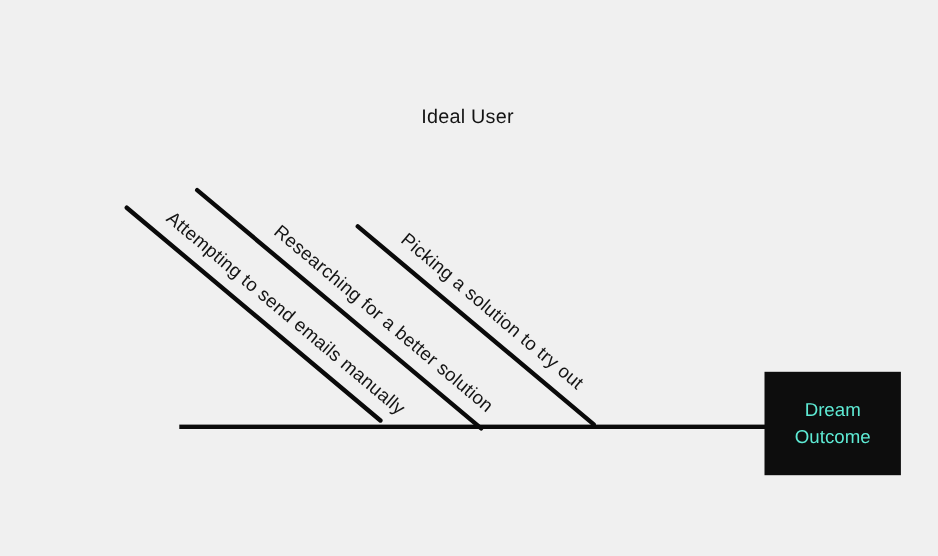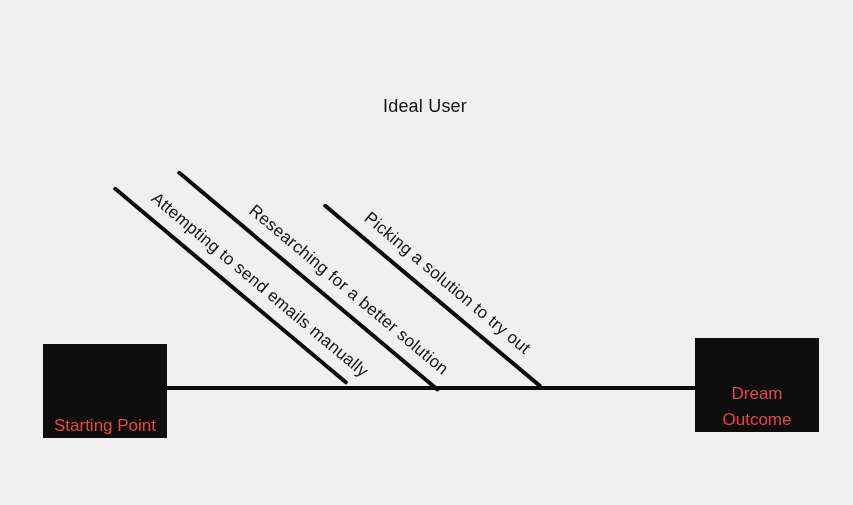--- a/index.html
+++ b/index.html
@@ -64,23 +64,23 @@
   .branch-1 .branch-label { left: 36px; }
   .branch-2 { left: 179px; top: 170px; width: 341px; }
   .branch-2 .branch-label { left: 80px; }
   .branch-3 { left: 325px; top: 203px; width: 284px; }
   .branch-3 .branch-label { left: 40px; }
   .node {
     position: absolute;
     width: 124px;
     height: 94px;
     background: #0d0d0d;
-    color: #ef4444;
+    color: #5eead4;
     display: flex;
-    align-items: flex-end;
+    align-items: center;
     justify-content: center;
     text-align: center;
     font-size: 17px;
     font-weight: 500;
     line-height: 1.5;
   }
   .node-start { left: 43px; top: 344px; }
   .node-dream { left: 695px; top: 338px; }
   .node-dream .node-label { max-width: 86px; }
 </style>
@@ -101,21 +101,18 @@
   <div class="branch branch-2">
     <div class="branch-label">Researching for a better solution</div>
     <div class="branch-line"></div>
   </div>
 
   <div class="branch branch-3">
     <div class="branch-label">Picking a solution to try out</div>
     <div class="branch-line"></div>
   </div>
 
-  <div class="node node-start">
-    <span class="node-label">Starting Point</span>
-  </div>
 
   <div class="node node-dream">
     <span class="node-label">Dream Outcome</span>
   </div>
 
 </div>
 
 </body></html>

